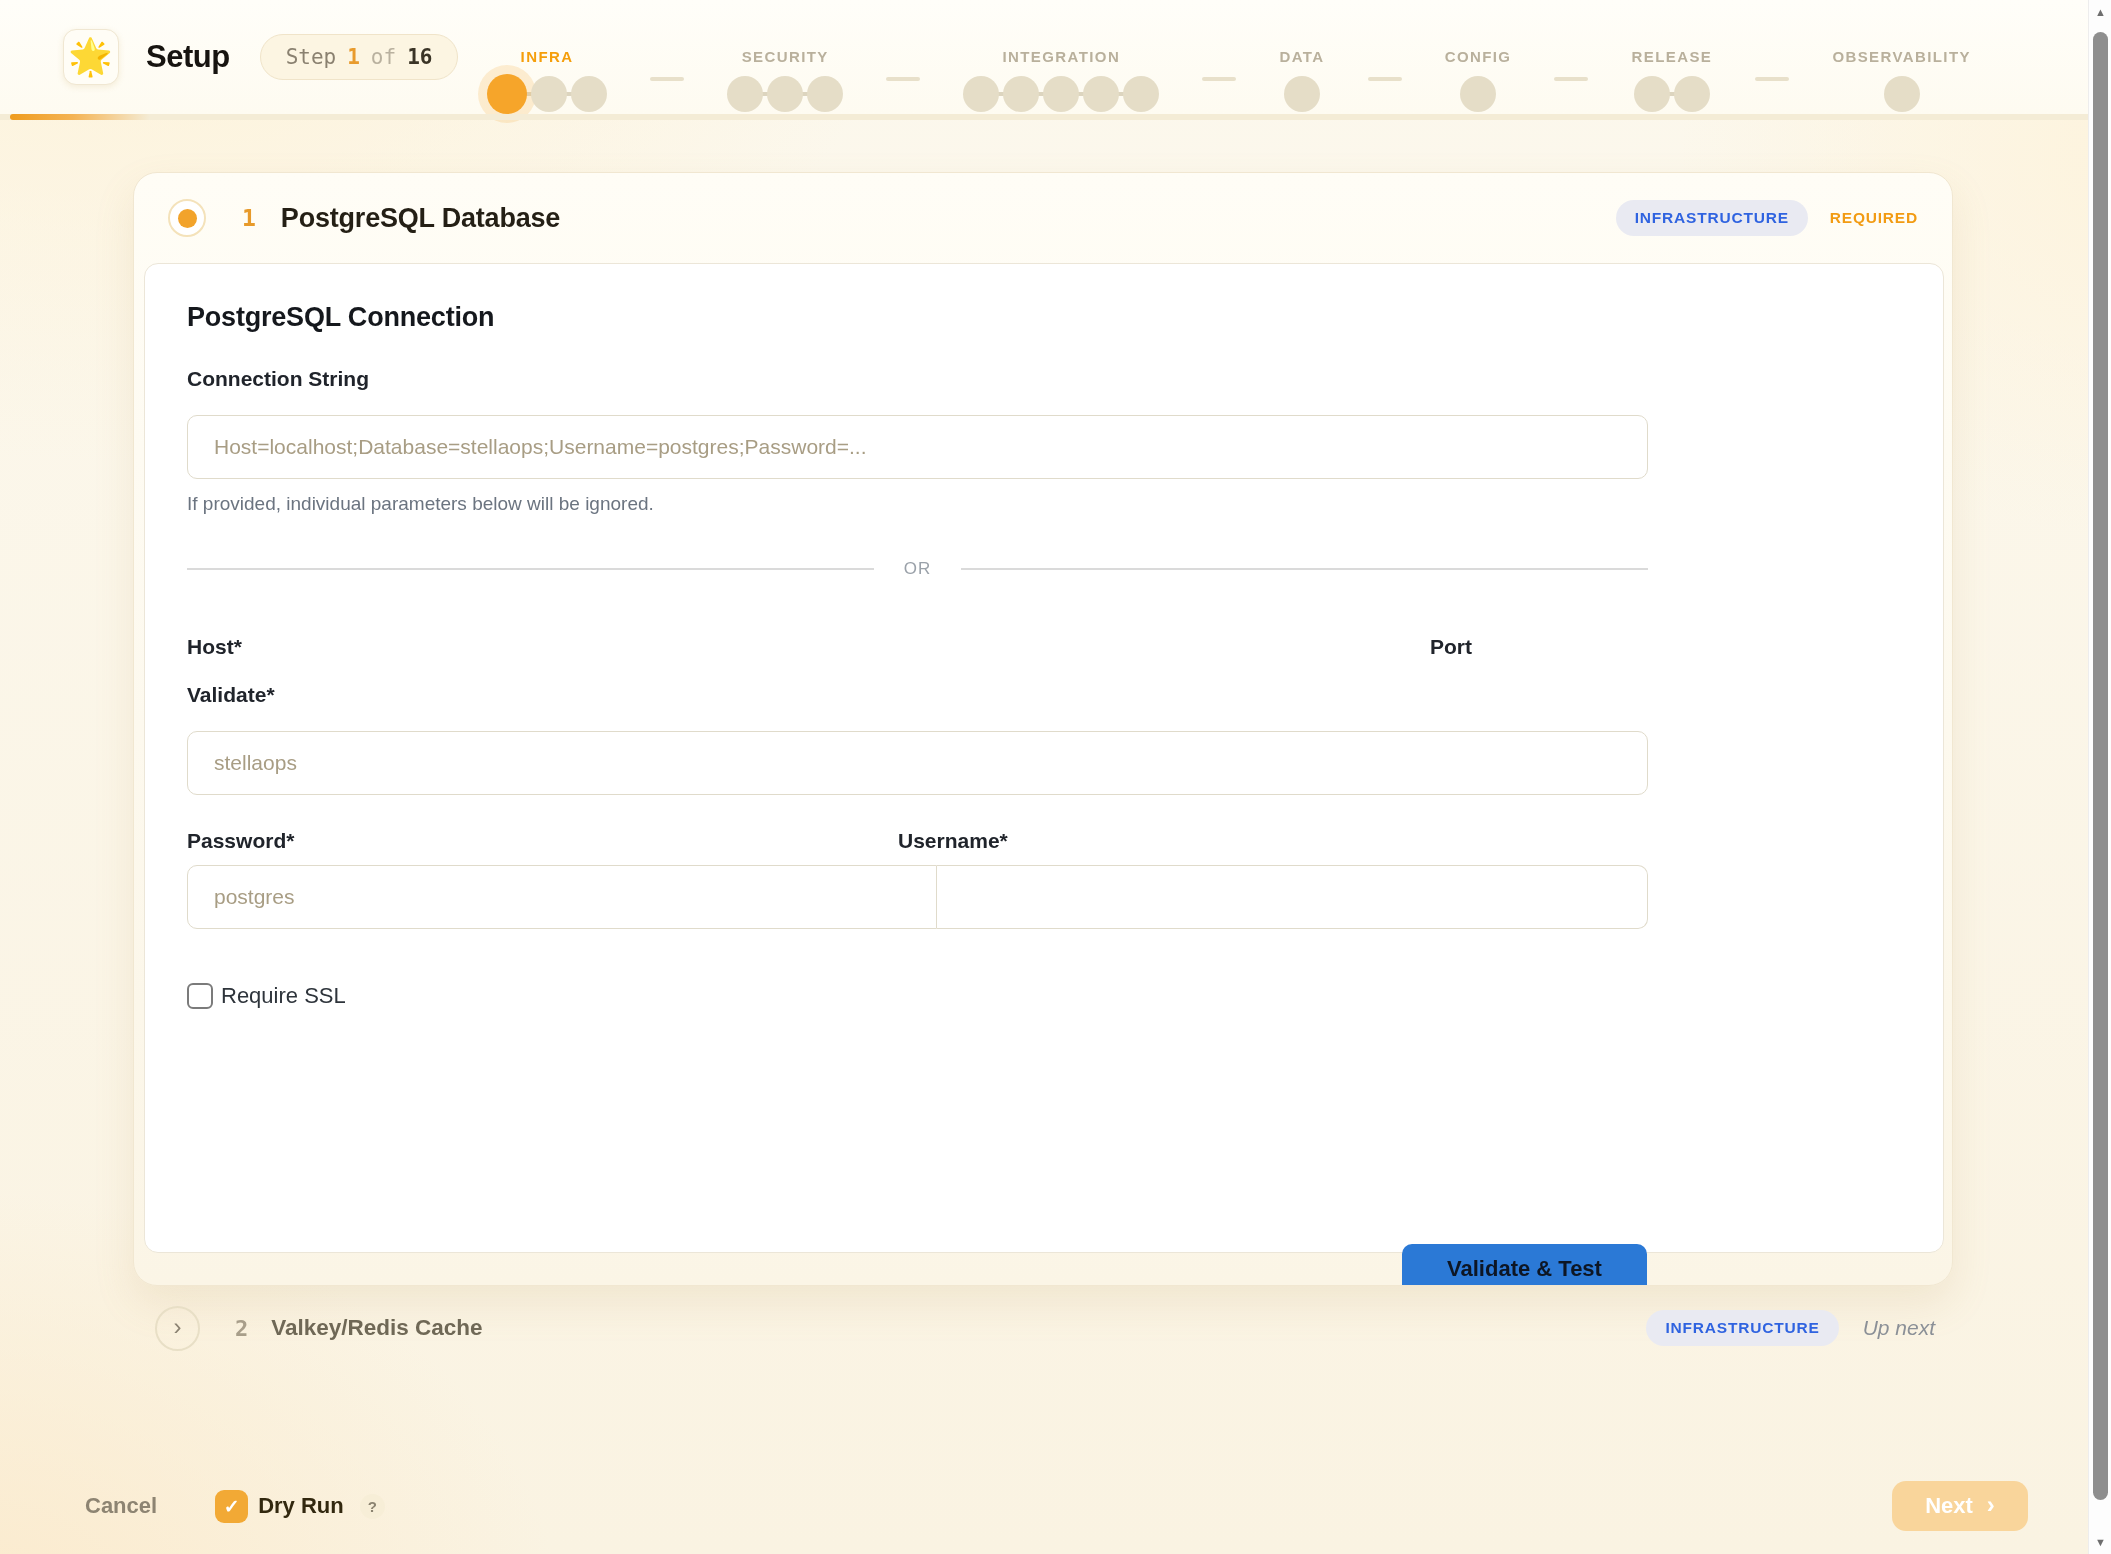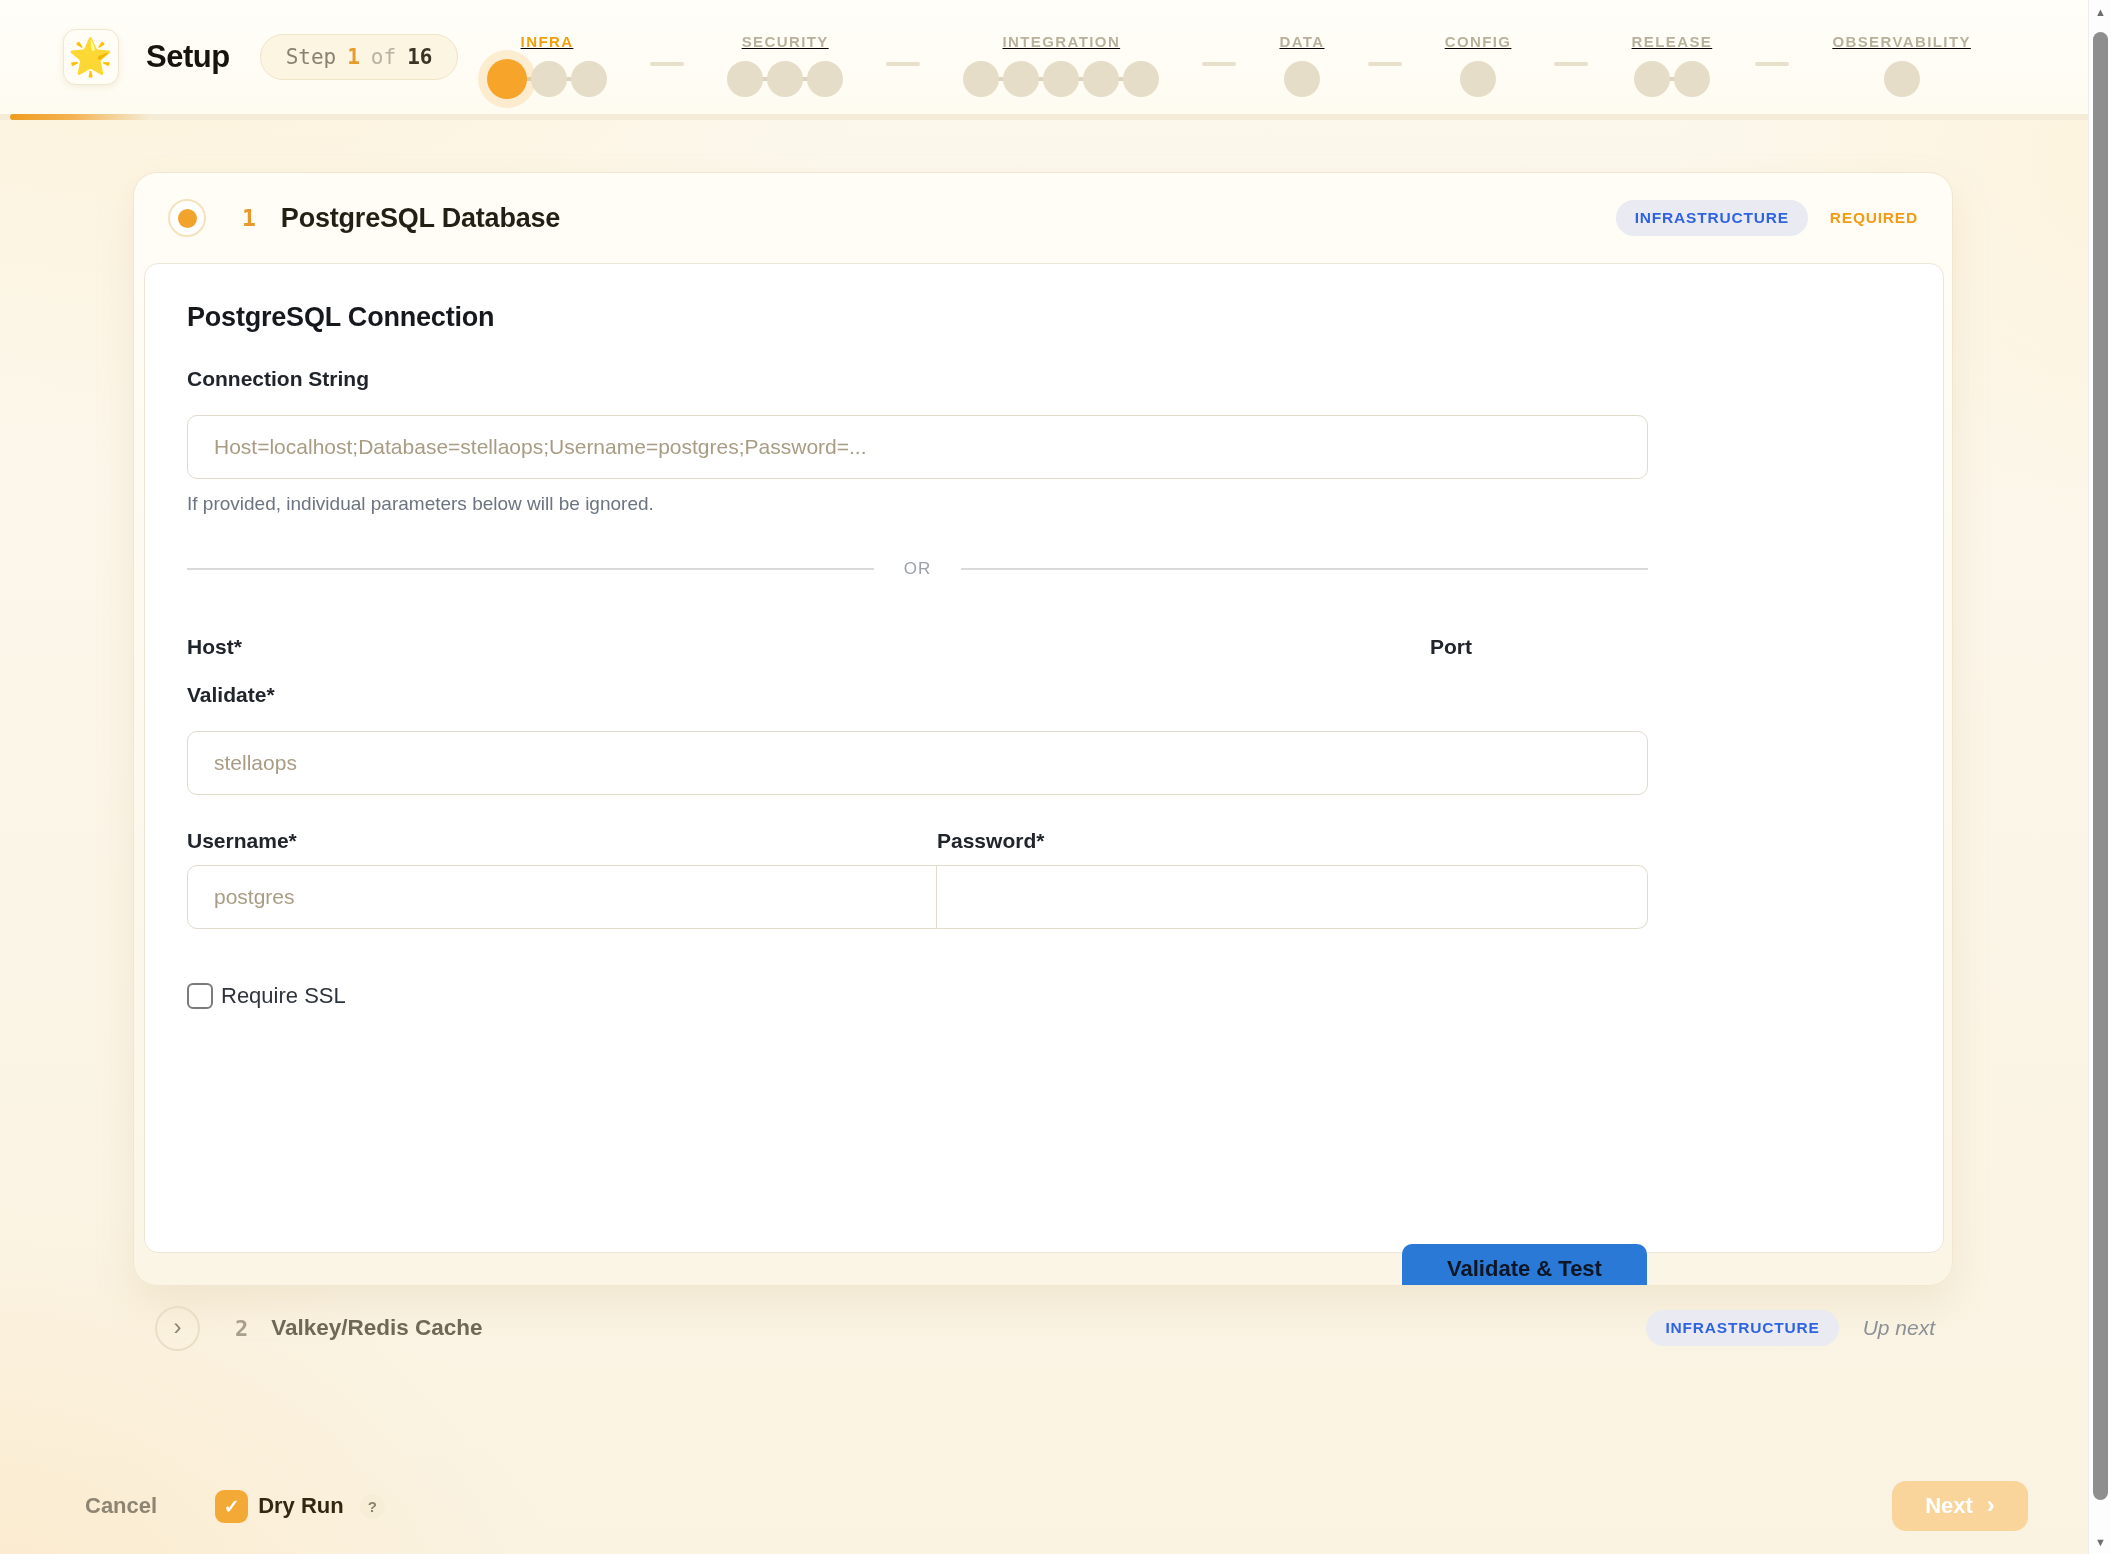--- a/index.html
+++ b/index.html
@@ -33,22 +33,20 @@
   }
   .step-pill .sp-prefix { color:#8a8170; }
   .step-pill .sp-cur    { color:#e89b2d; font-weight:700; }
   .step-pill .sp-of     { color:#b9b19f; }
   .step-pill .sp-total  { color:#3a3426; font-weight:700; }
 
   
   .stepper {
     position:absolute; left:487px; right:140px; top:0; height:114px;
     display:flex; align-items:flex-end; justify-content:space-between;
-    padding-bottom:15px;
-    text-decoration:underline;
   }
   .stage { display:flex; flex-direction:column; align-items:center; }
   .stage-label {
     font-size:15px; font-weight:700; letter-spacing:1.4px; color:#b9b09c;
     margin-bottom:9px; white-space:nowrap;
   }
   .stage.active .stage-label { color:#f59e0b; }
   .dots { position:relative; display:flex; align-items:center; gap:4px; height:40px; }
   .dots-line { position:absolute; left:17px; right:17px; top:50%; height:4px; margin-top:-2px; background:#ddd5bf; border-radius:2px; }
   .dot { position:relative; width:36px; height:36px; border-radius:50%; background:#e5ddc7; }
@@ -297,22 +295,22 @@
 
       <div class="label-row">
         <div class="field-label grow">Host*</div>
         <div class="field-label w-port">Port</div>
       </div>
 
       <div class="field-label mt-22">Validate*</div>
       <input class="text-input mt-input" type="text" placeholder="stellaops" style="">
 
       <div class="label-row" style="margin-top:34px;">
+        <div class="field-label grow">Password*</div>
         <div class="field-label w-user">Username*</div>
-        <div class="field-label grow">Password*</div>
       </div>
       <div class="joined-row">
         <input class="text-input input-left w-user" type="text" placeholder="postgres" style="">
         <input class="text-input input-right grow-input" type="password" style="">
       </div>
 
       <div class="ssl-row">
         <div class="checkbox"></div>
         <div class="ssl-label">Require SSL</div>
       </div>

